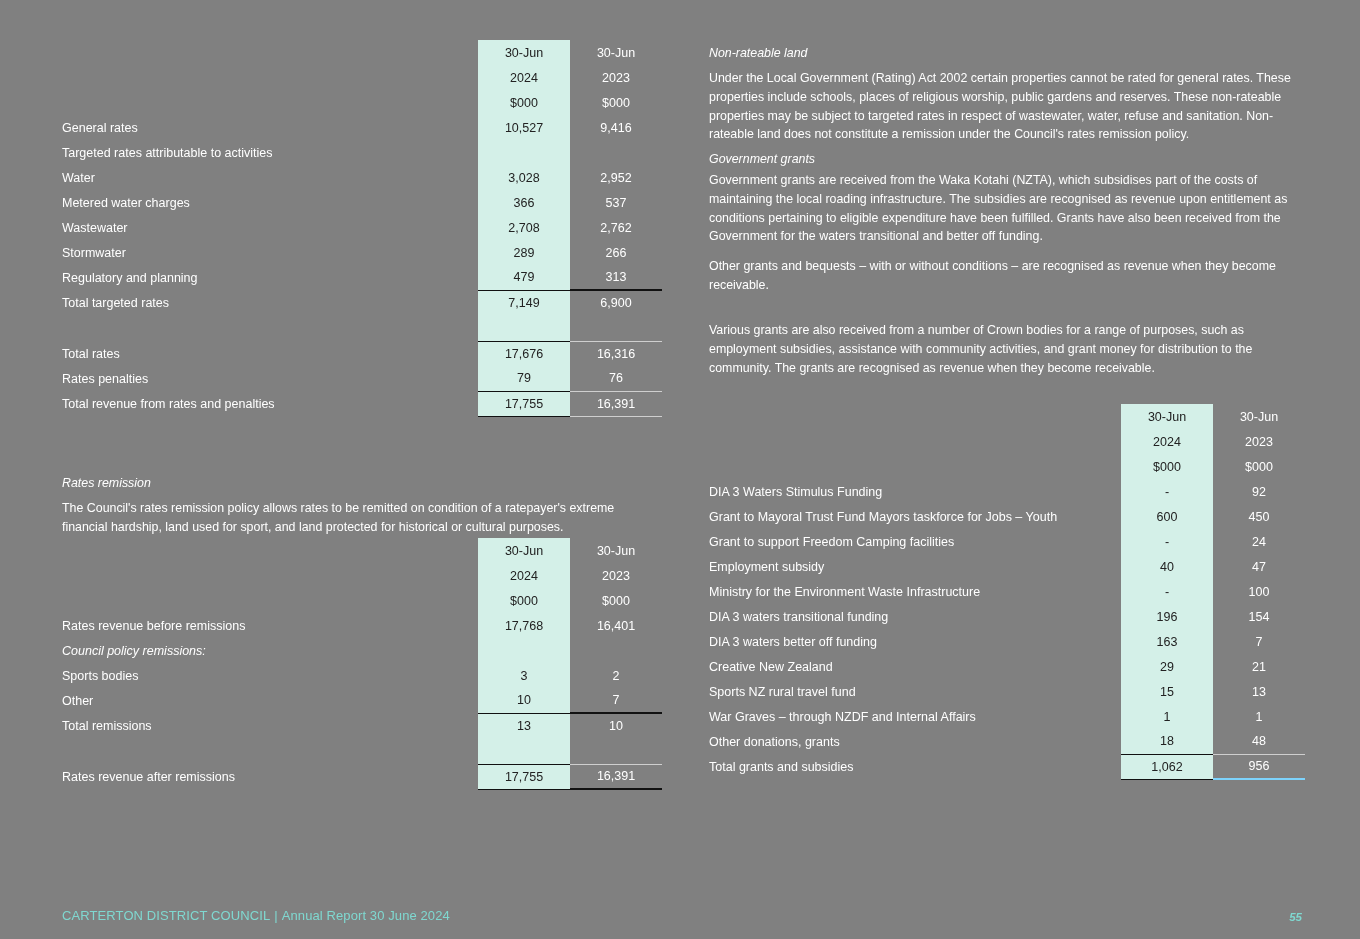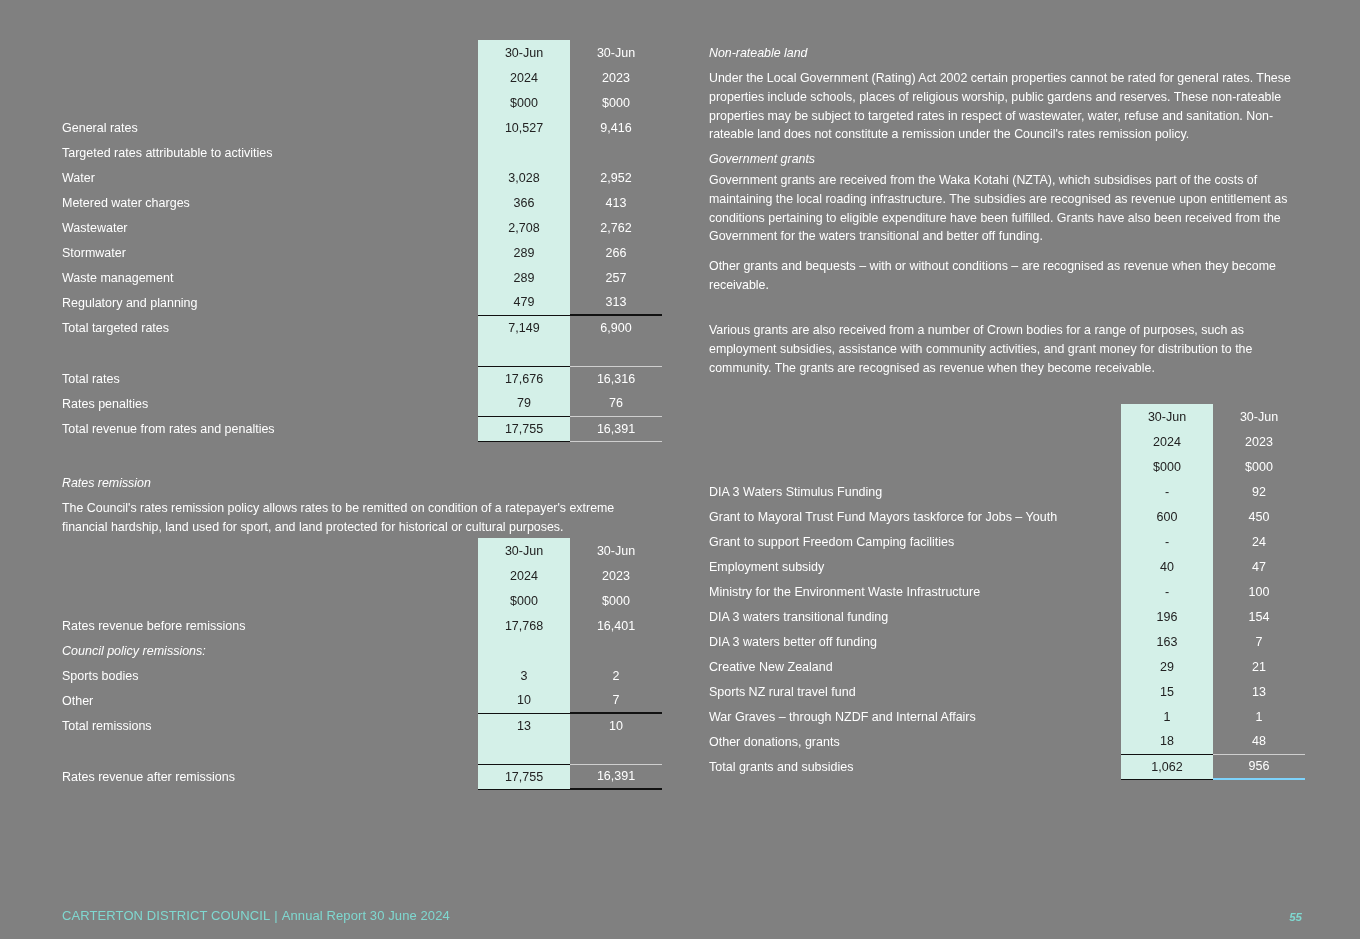--- a/index.html
+++ b/index.html
@@ -110,36 +110,31 @@
         <td class="num col-prev"></td>
       </tr>
       <tr class="row-h">
         <td class="lbl">Water</td>
         <td class="num col-cur">3,028</td>
         <td class="num col-prev">2,952</td>
       </tr>
       <tr class="row-h">
         <td class="lbl">Metered water charges</td>
         <td class="num col-cur">366</td>
-        <td class="num col-prev">413</td>
+        <td class="num col-prev">537</td>
       </tr>
       <tr class="row-h">
         <td class="lbl">Wastewater</td>
         <td class="num col-cur">2,708</td>
         <td class="num col-prev">2,762</td>
       </tr>
       <tr class="row-h">
         <td class="lbl">Stormwater</td>
         <td class="num col-cur">289</td>
         <td class="num col-prev">266</td>
-      </tr>
-      <tr class="row-h">
-        <td class="lbl">Waste management</td>
-        <td class="num col-cur">289</td>
-        <td class="num col-prev">257</td>
       </tr>
       <tr class="row-h">
         <td class="lbl">Regulatory and planning</td>
         <td class="num col-cur">479</td>
         <td class="num col-prev">313</td>
       </tr>
       <tr class="row-h">
         <td class="lbl bold">Total targeted rates</td>
         <td class="num col-cur tline-cur">7,149</td>
         <td class="num col-prev tline-prev">6,900</td>

